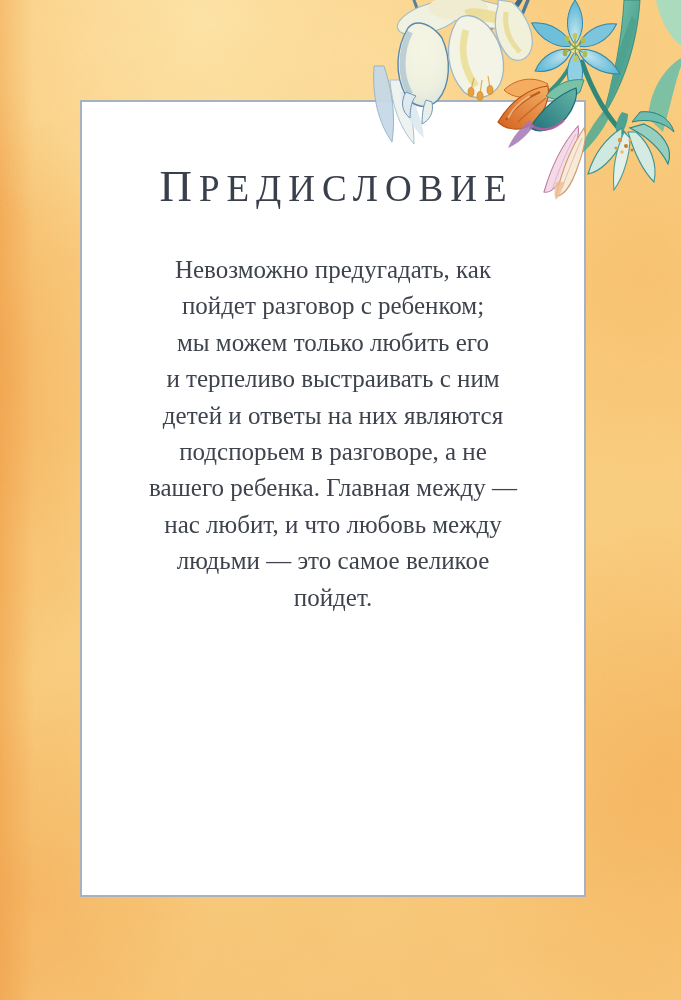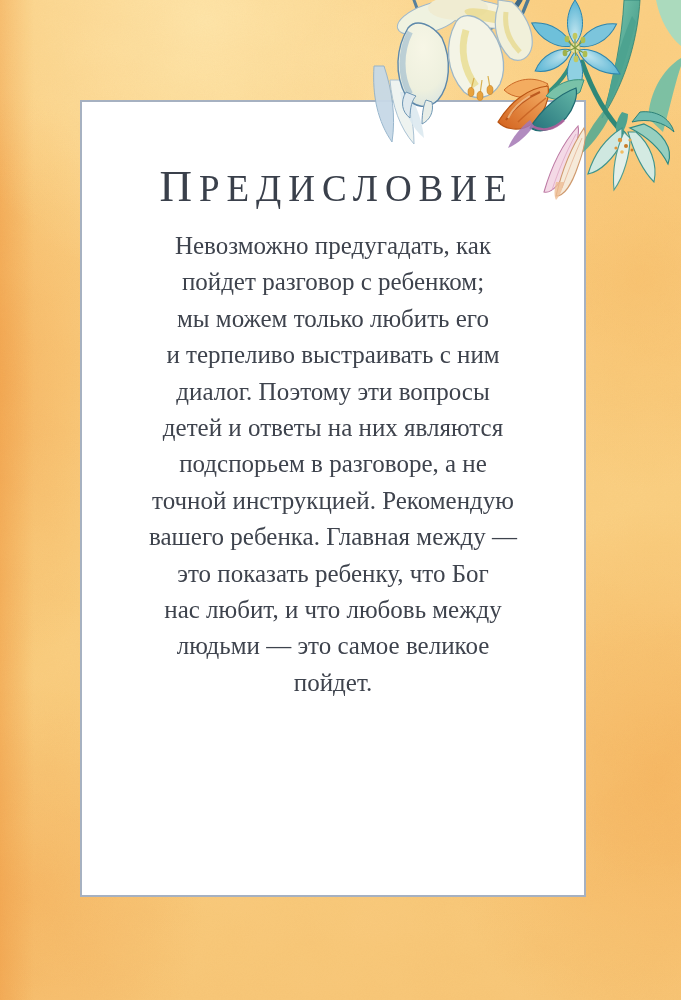--- a/index.html
+++ b/index.html
@@ -16,21 +16,21 @@
       radial-gradient(40% 30% at 94% 28%, rgba(246,182,96,0.45), rgba(246,182,96,0) 70%),
       linear-gradient(180deg,#fbd287 0%,#fad184 55%,#f8c97b 100%);}
   .texture{position:absolute;left:0;top:0;z-index:1;mix-blend-mode:multiply;opacity:.5;
            pointer-events:none;}
   .card{position:absolute;left:80px;top:100px;width:506px;height:797px;box-sizing:border-box;
         background:#ffffff;border:2px solid #a6b1c1;z-index:2;}
   .title{margin:58px 0 0 0;height:52px;text-align:center;font-weight:normal;
          color:#3a404b;white-space:nowrap;padding-left:7px;}
   .title .initial{font-size:45px;letter-spacing:7px;line-height:52px;}
   .title .rest{font-size:37px;letter-spacing:7px;line-height:52px;}
-  .paragraph{margin-top:16px;text-align:center;color:#3e434d;}
+  .paragraph{margin-top:40px;text-align:center;color:#3e434d;}
   .pline{font-size:25px;line-height:36.4px;height:36.4px;white-space:nowrap;}
   .flowers{position:absolute;left:370px;top:0;z-index:3;pointer-events:none;}
 </style>
 </head>
 <body>
 
 <div class="page">
 
   <svg class="texture" width="681" height="1000">
     <filter id="grain">
@@ -45,26 +45,23 @@
     <rect width="681" height="1000" filter="url(#grain)"></rect>
   </svg>
 
   <div class="card">
     <h1 class="title"><span class="initial">П</span><span class="rest">РЕДИСЛОВИЕ</span></h1>
     <div class="paragraph">
       <div class="pline">Невозможно предугадать, как</div>
       <div class="pline">пойдет разговор с ребенком;</div>
       <div class="pline">мы можем только любить его</div>
       <div class="pline">и терпеливо выстраивать с ним</div>
-      <div class="pline">диалог. Поэтому эти вопросы</div>
       <div class="pline">детей и ответы на них являются</div>
       <div class="pline">подспорьем в разговоре, а не</div>
-      <div class="pline">точной инструкцией. Рекомендую</div>
       <div class="pline">вашего ребенка. Главная между —</div>
-      <div class="pline">это показать ребенку, что Бог</div>
       <div class="pline">нас любит, и что любовь между</div>
       <div class="pline">людьми — это самое великое</div>
       <div class="pline">пойдет.</div>
     </div>
   </div>
 
   <svg class="flowers" width="311" height="230" viewBox="0 0 311 230">
     <defs>
       <radialGradient id="gBluePetal" cx="50%" cy="85%" r="85%">
         <stop offset="0" stop-color="#c9e9f2"></stop>

